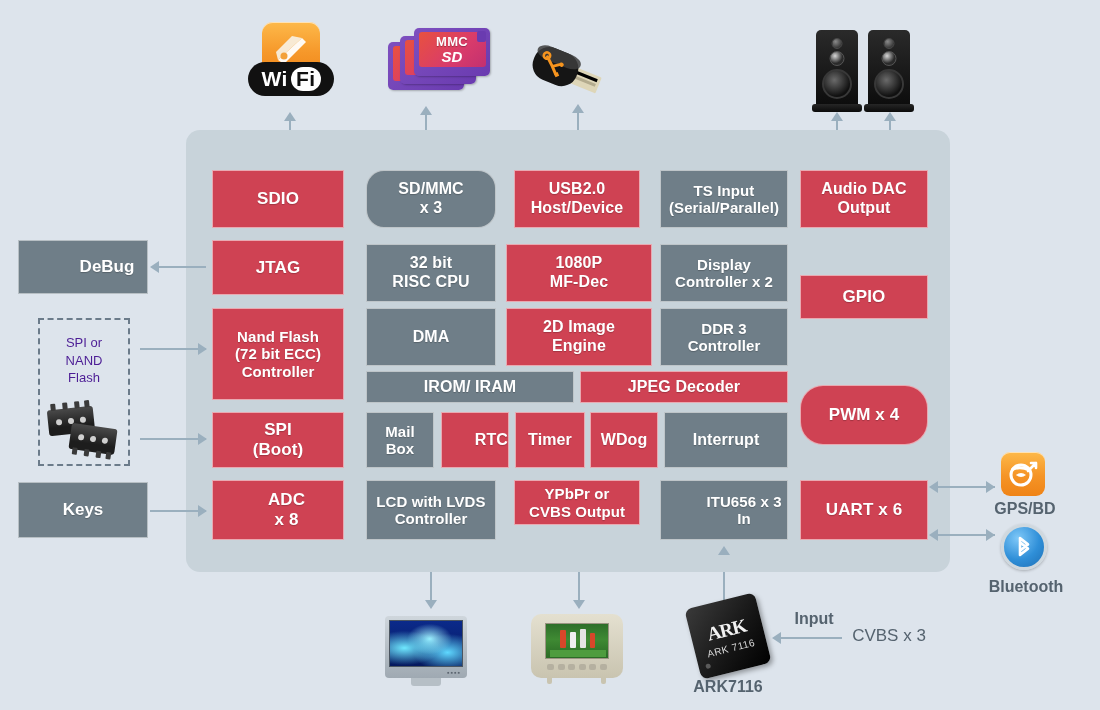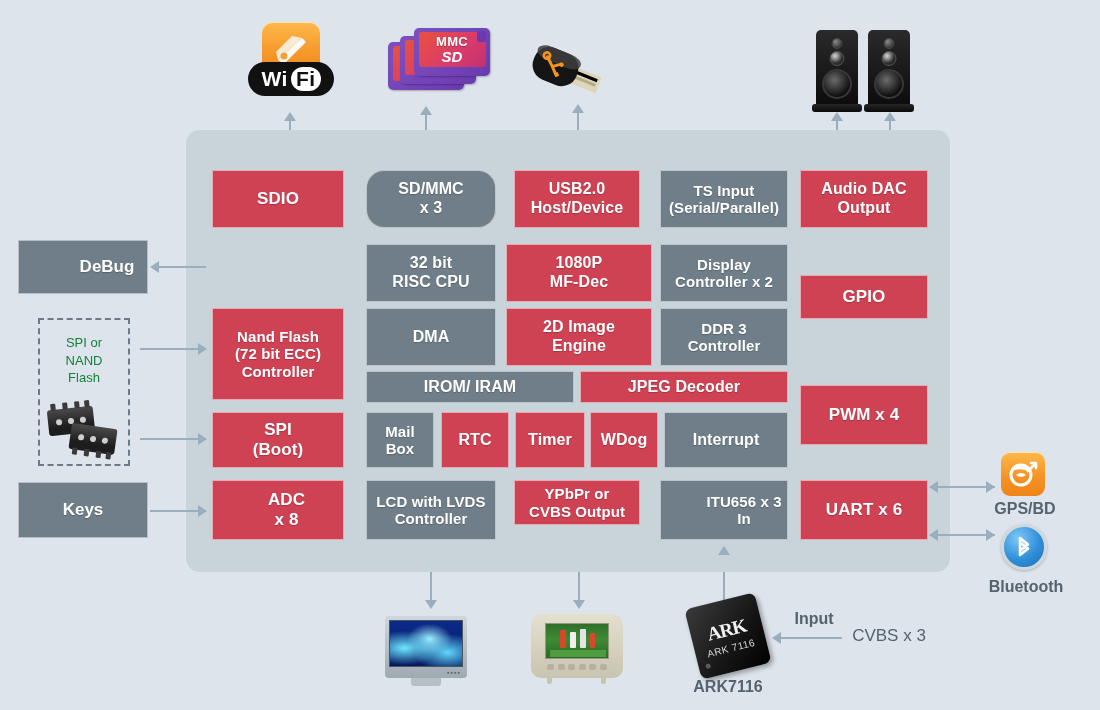--- a/index.html
+++ b/index.html
@@ -49,21 +49,21 @@
   
   .dashed-group {
     position: absolute;
     border: 2px dashed #6b7b8a;
     background: transparent;
   }
   .dashed-label {
     position: absolute;
     width: 100%; top: 14px; left: 0;
     text-align: center;
-    color: #15803d; font-size: 13px; line-height: 1.35;
+    color: #4c1d95; font-size: 13px; line-height: 1.35;
     white-space: pre-line;
   }
 
   
   .caption {
     position: absolute;
     color: #55636f;
     font-weight: bold;
     text-align: center;
     white-space: nowrap;
@@ -331,20 +331,23 @@
   <div class="conn v" style="left:836px; top:120px; height:50px;"></div>
 
   <div class="arw up" style="left:884px; top:112px;"></div>
   <div class="conn v" style="left:889px; top:120px; height:50px;"></div>
 
   <div class="soc-container"></div>
 
   <div class="blk red" style="left:212px; top:170px; width:132px; height:58px; font-size:17px;">
     <span>SDIO</span>
   </div>
+  <div class="blk red" style="left:212px; top:240px; width:132px; height:55px; font-size:17px;">
+    <span>JTAG</span>
+  </div>
   <div class="blk red" style="left:212px; top:308px; width:132px; height:92px; font-size:15px;">
     <span>Nand Flash
 (72 bit ECC)
 Controller</span>
   </div>
   <div class="blk red" style="left:212px; top:412px; width:132px; height:56px; font-size:17px;">
     <span>SPI
 (Boot)</span>
   </div>
   <div class="blk red" style="left:212px; top:480px; width:132px; height:60px; font-size:17px;padding-left:17px;">
@@ -402,39 +405,39 @@
 In</span>
   </div>
 
   <div class="blk red" style="left:800px; top:170px; width:128px; height:58px; font-size:16px;">
     <span>Audio DAC
 Output</span>
   </div>
   <div class="blk red" style="left:800px; top:275px; width:128px; height:44px; font-size:17px;">
     <span>GPIO</span>
   </div>
-  <div class="blk red" style="left:800px; top:385px; width:128px; height:60px; font-size:17px;">
+  <div class="blk red" style="left:800px; top:385px; width:128px; height:60px; font-size:17px;border-radius:23px;">
     <span>PWM x 4</span>
   </div>
   <div class="blk red" style="left:800px; top:480px; width:128px; height:60px; font-size:17px;">
     <span>UART x 6</span>
   </div>
 
   <div class="blk gray" style="left:366px; top:371px; width:208px; height:32px; font-size:16px;">
     <span>IROM/ IRAM</span>
   </div>
   <div class="blk red" style="left:580px; top:371px; width:208px; height:32px; font-size:16px;">
     <span>JPEG Decoder</span>
   </div>
 
   <div class="blk gray" style="left:366px; top:412px; width:68px; height:56px; font-size:15px;">
     <span>Mail
 Box</span>
   </div>
-  <div class="blk red" style="left:441px; top:412px; width:68px; height:56px; font-size:16px;">
+  <div class="blk red" style="left:441px; top:412px; width:68px; height:56px; font-size:16px;justify-content:flex-end;">
     <span>RTC</span>
   </div>
   <div class="blk red" style="left:515px; top:412px; width:70px; height:56px; font-size:16px;">
     <span>Timer</span>
   </div>
   <div class="blk red" style="left:590px; top:412px; width:68px; height:56px; font-size:16px;">
     <span>WDog</span>
   </div>
   <div class="blk gray" style="left:664px; top:412px; width:124px; height:56px; font-size:16px;">
     <span>Interrupt</span>

